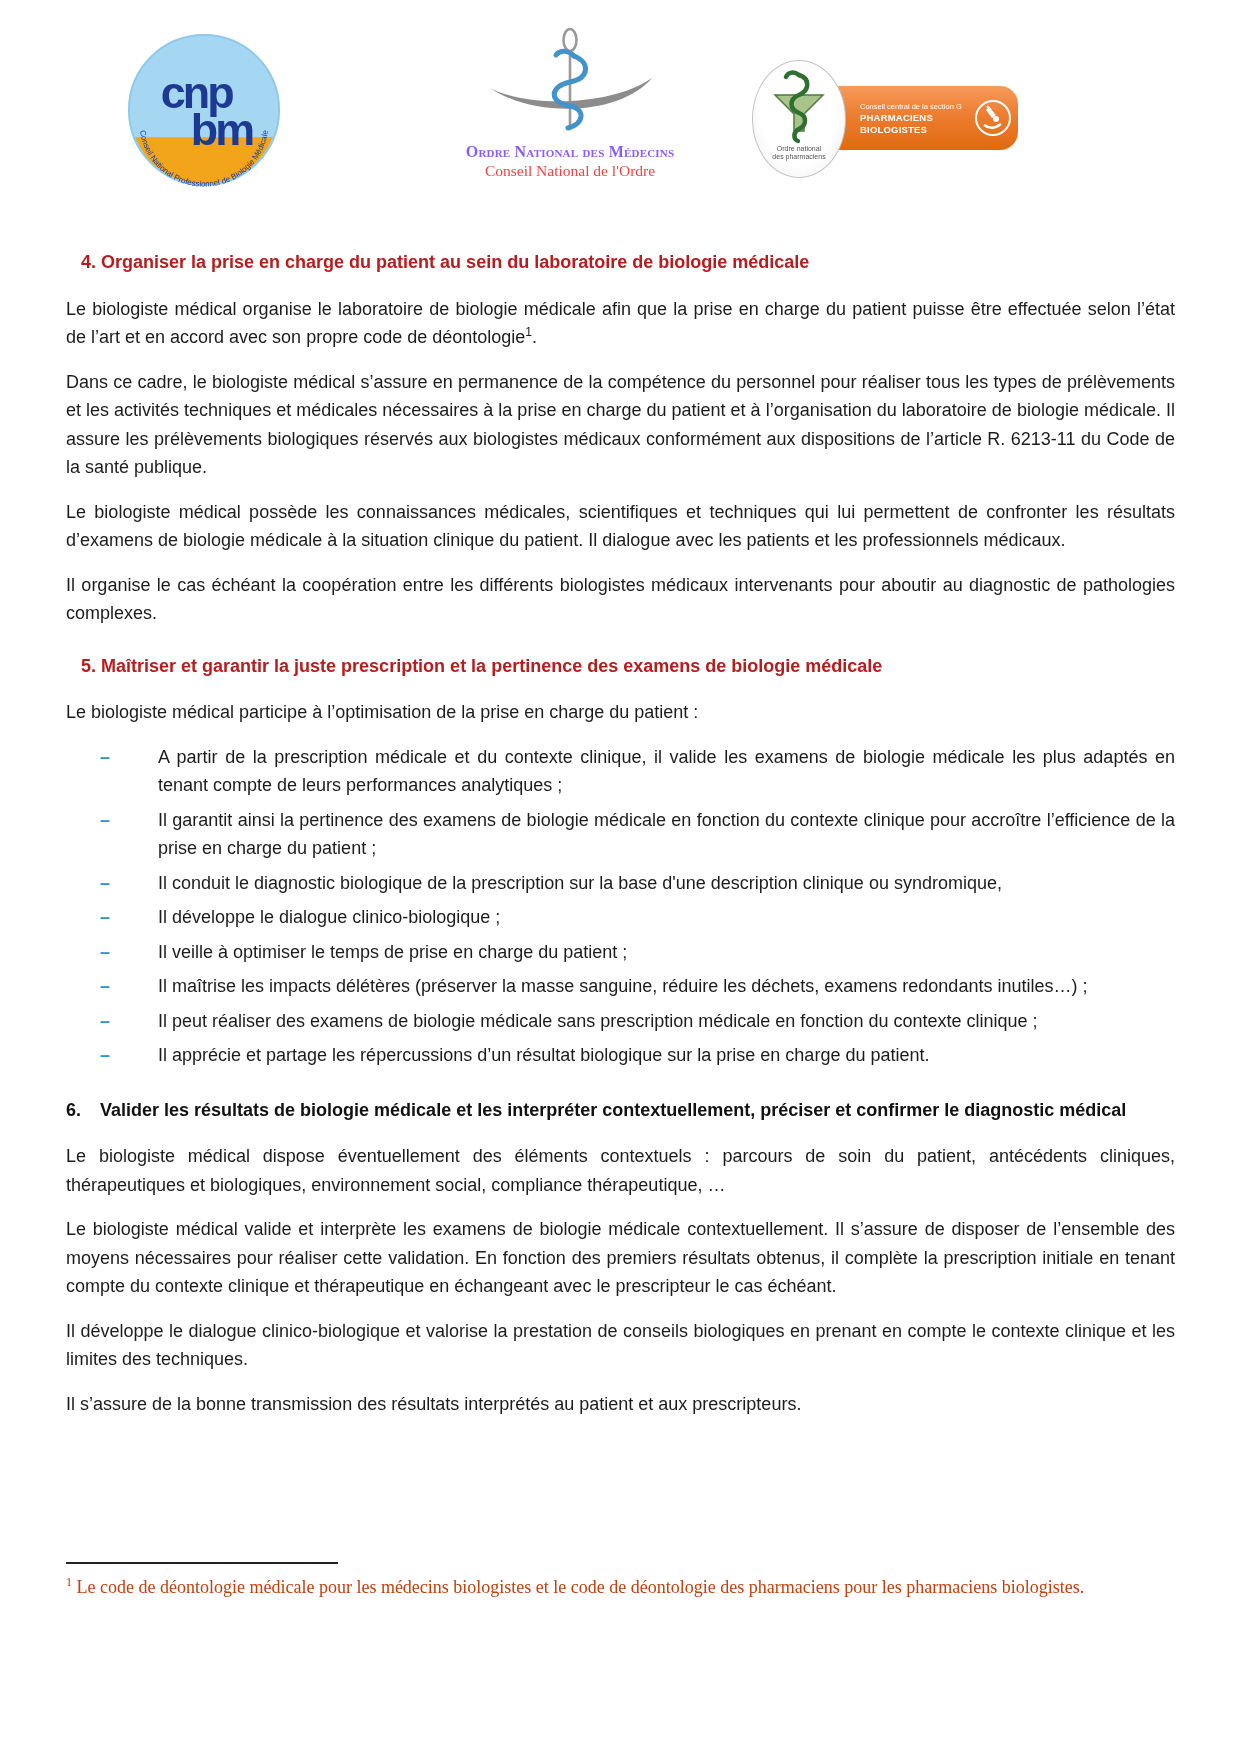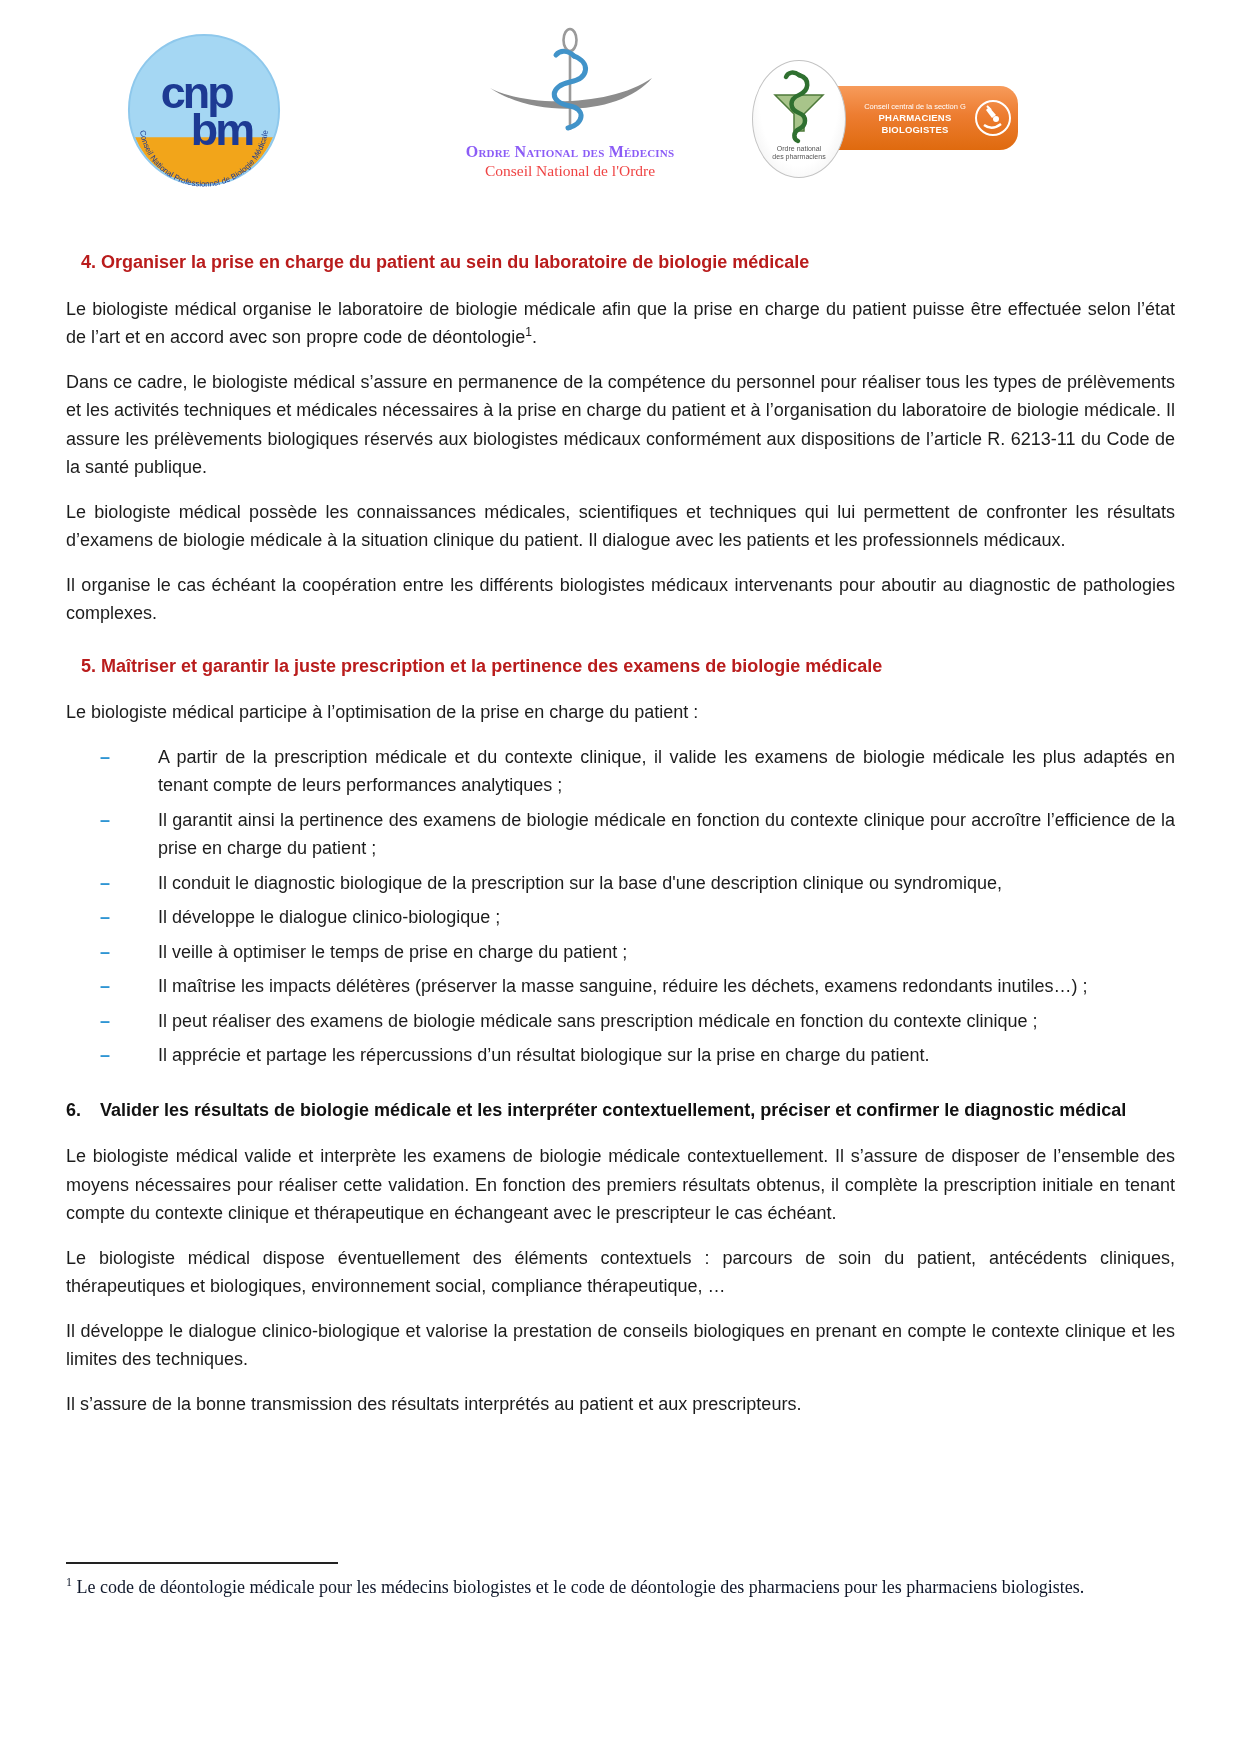--- a/index.html
+++ b/index.html
@@ -22,21 +22,21 @@
   .onm-subtitle{
     font-family:"Liberation Serif",serif;font-size:15.5px;color:#ef4444;line-height:20px;
   }
   .logo-pharma{position:absolute;left:752px;top:60px;width:268px;height:118px;}
   .pharma-banner{
     position:absolute;left:34px;top:26px;width:232px;height:64px;
     background:linear-gradient(180deg,#f79b5b 0%,#ed7d31 45%,#df6a0e 100%);
     border-radius:18px;
     display:flex;align-items:center;
   }
-  .pharma-text{margin-left:74px;width:110px;text-align:center;color:#ffffff;}
+  .pharma-text{margin-left:74px;width:110px;color:#ffffff;}
   .pharma-small{font-size:7.5px;line-height:11px;}
   .pharma-main{font-size:9.5px;font-weight:bold;line-height:12px;letter-spacing:.2px;}
   .pharma-scope{
     position:absolute;right:7px;top:14px;width:36px;height:36px;border-radius:50%;
     border:2.5px solid #ffffff;box-sizing:border-box;
   }
   .pharma-ellipse{
     position:absolute;left:0;top:0;width:92px;height:116px;border-radius:50%;
     background:radial-gradient(ellipse at 50% 35%,#ffffff 60%,#e9e9e9 100%);
     border:1px solid #c3c3c3;
@@ -55,21 +55,21 @@
   .h6-num{width:34px;flex:none;}
   .h6-text{flex:1;}
   sup{font-size:12px;line-height:0;vertical-align:super;}
   ul.bullets{list-style:none;margin:12px 0 12px;padding:0 0 0 34px;}
   ul.bullets li{display:flex;margin:0 0 6px 0;}
   .dash{width:33px;flex:none;color:#2e95d3;font-weight:bold;}
   .li-text{flex:1;text-align:justify;margin-left:25px;}
   
   .footnote{
     position:absolute;left:66px;top:1562px;width:1109px;background:#ffffff;
-    font-family:"Liberation Serif",serif;font-size:18px;line-height:31px;color:#0f172a;
+    font-family:"Liberation Serif",serif;font-size:18px;line-height:31px;color:#c2410c;
     text-align:justify;
   }
   .footnote-rule{width:272px;border-top:2px solid #222;margin-bottom:8px;}
 </style>
 </head>
 <body>
 
 <div class="page">
 
   <div class="logo-cnpbm">
@@ -176,23 +176,23 @@
           <span class="dash">–</span>
           <span class="li-text">Il apprécie et partage les répercussions d’un résultat biologique sur la prise en charge du patient.</span>
         </li>
     </ul>
 
     <div class="h6">
       <span class="h6-num">6.</span>
       <span class="h6-text">Valider les résultats de biologie médicale et les interpréter contextuellement, préciser et confirmer le diagnostic médical</span>
     </div>
 
+    <p>Le biologiste médical dispose éventuellement des éléments contextuels : parcours de soin du patient, antécédents cliniques, thérapeutiques et biologiques, environnement social, compliance thérapeutique, …</p>
+
     <p>Le biologiste médical valide et interprète les examens de biologie médicale contextuellement. Il s’assure de disposer de l’ensemble des moyens nécessaires pour réaliser cette validation. En fonction des premiers résultats obtenus, il complète la prescription initiale en tenant compte du contexte clinique et thérapeutique en échangeant avec le prescripteur le cas échéant.</p>
-
-    <p>Le biologiste médical dispose éventuellement des éléments contextuels : parcours de soin du patient, antécédents cliniques, thérapeutiques et biologiques, environnement social, compliance thérapeutique, …</p>
 
     <p>Il développe le dialogue clinico-biologique et valorise la prestation de conseils biologiques en prenant en compte le contexte clinique et les limites des techniques.</p>
 
     <p>Il s’assure de la bonne transmission des résultats interprétés au patient et aux prescripteurs.</p>
 
   </div>
 
   <div class="footnote">
     <div class="footnote-rule"></div>
     <div><sup>1</sup><span> Le code de déontologie médicale pour les médecins biologistes et le code de déontologie des pharmaciens pour les pharmaciens biologistes.</span></div>

